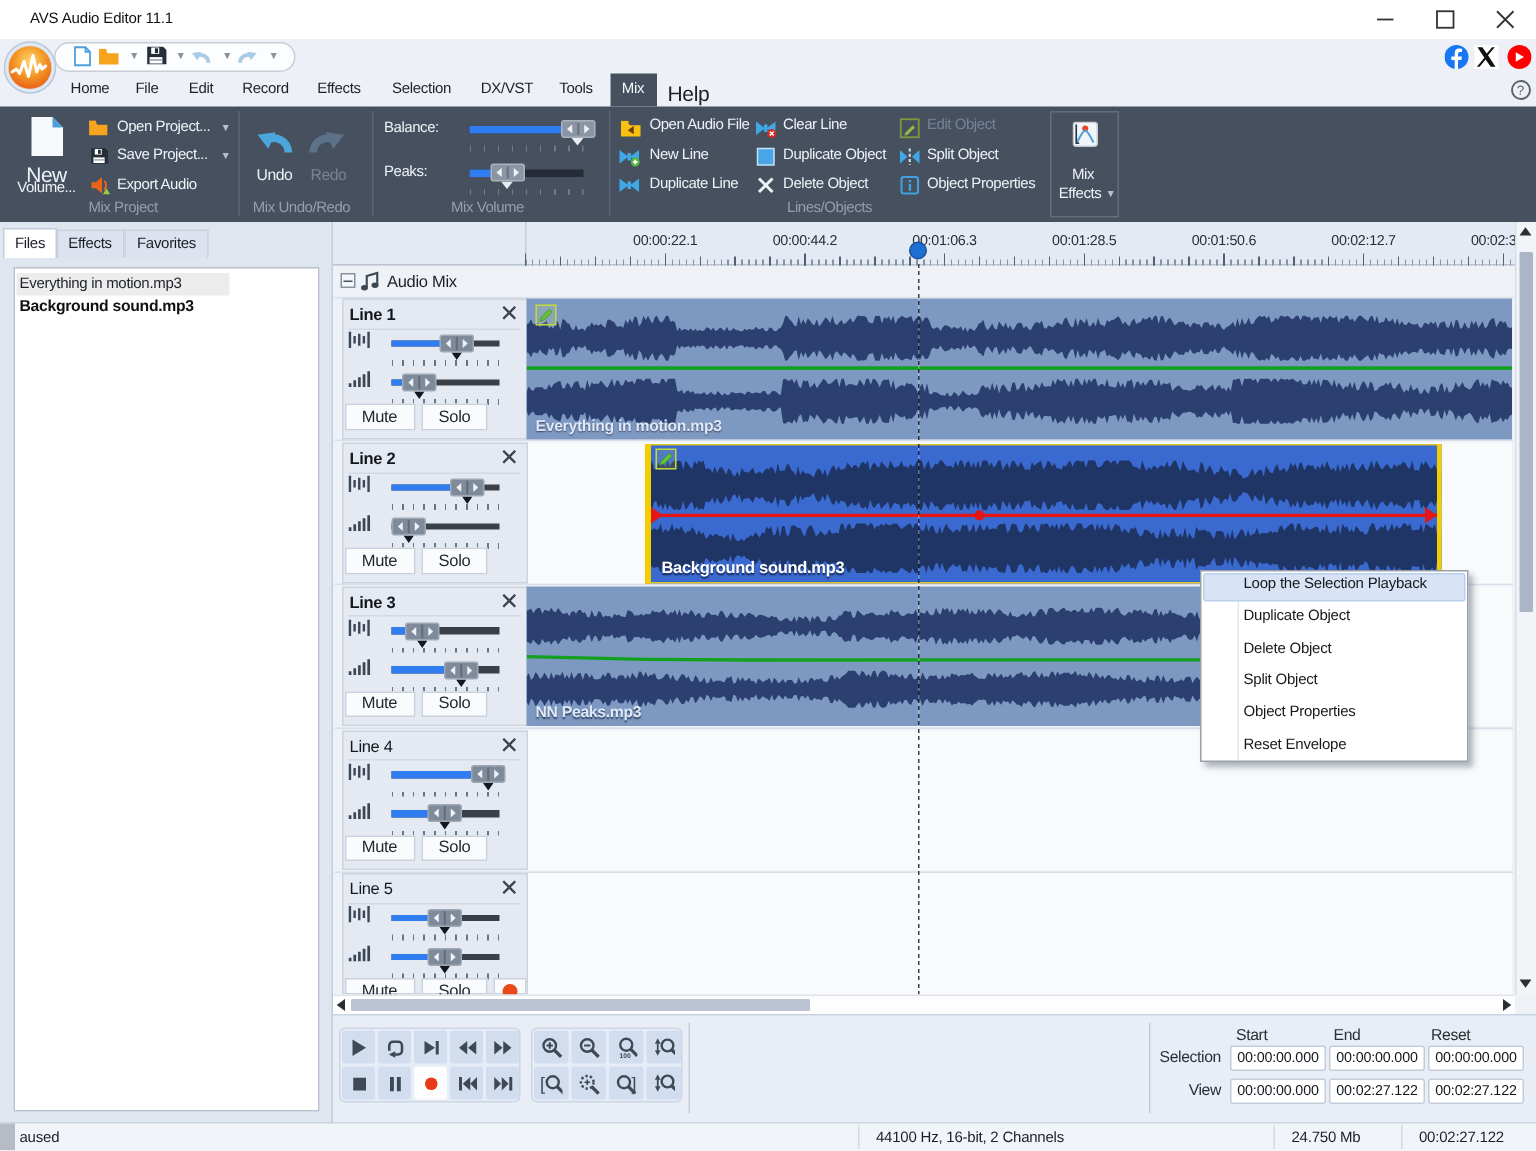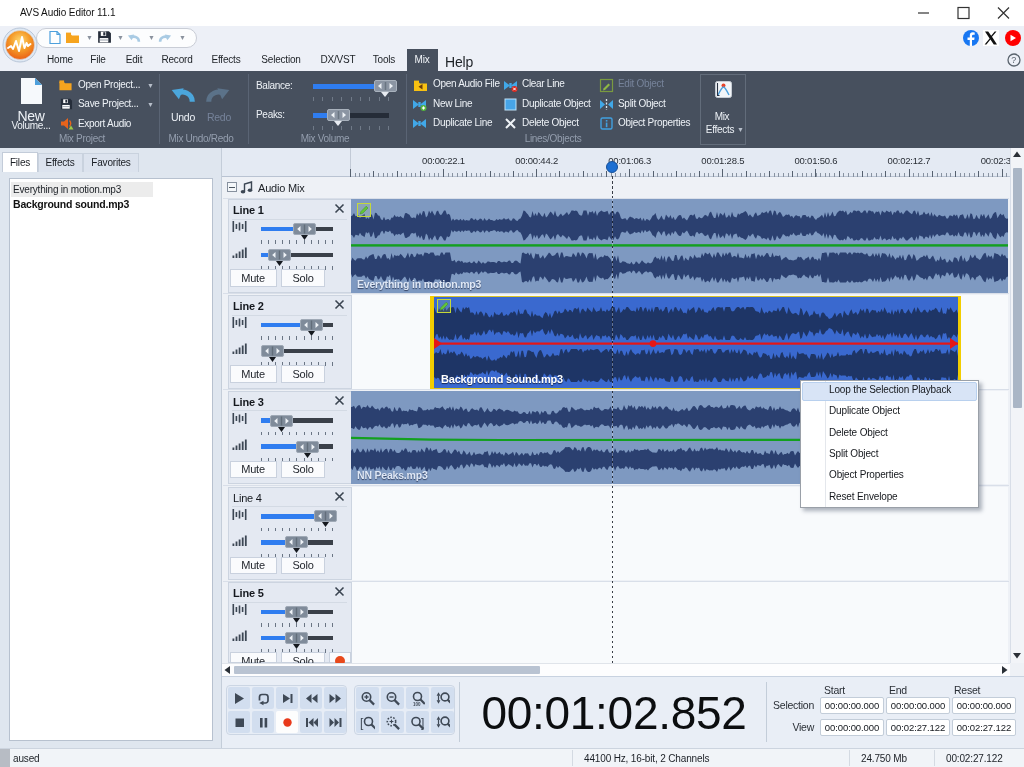--- a/index.html
+++ b/index.html
@@ -445,21 +445,21 @@
     </svg>
 <svg class="abs" style="left:293.2px;top:548.2px" width="7" height="5" viewBox="0 0 7 5">
       <polygon points="0,0 7,0 3.5,5" fill="#14181e"></polygon>
     </svg>
 <div class="abs" style="left:261px;top:553.5px;width:71.5px;height:3.5px;background:repeating-linear-gradient(90deg,#6a7584 0,#6a7584 1px,transparent 1px,transparent 7.1px)"></div>
 <div class="abs" style="left:230px;top:556.5px;width:47px;height:17.5px;background:#fafbfd;border:1px solid #c9d1de"></div>
 <div class="abs" style="left:281px;top:556.5px;width:44px;height:17.5px;background:#fafbfd;border:1px solid #c9d1de"></div>
 <div class="tx" style="left:253px;top:559.0px;transform:translateX(-50%);font-size:11px;letter-spacing:-0.2px;color:#23272e">Mute</div>
 <div class="tx" style="left:303px;top:559.0px;transform:translateX(-50%);font-size:11px;letter-spacing:-0.2px;color:#23272e">Solo</div>
 <div class="abs" style="left:228px;top:582.3px;width:123.5px;height:80.7px;background:#e4e9f2;border:1px solid #ccd4e0;overflow:hidden;"></div>
-<div class="tx" style="left:233px;top:587.3px;font-size:11px;letter-spacing:-0.2px;font-weight:bold;color:#14181e">Line 5</div>
+<div class="tx" style="left:233px;top:587.3px;font-size:11px;letter-spacing:-0.2px;font-weight:normal;color:#14181e">Line 5</div>
 <svg class="abs" style="left:334px;top:586.3px" width="11" height="11" viewBox="0 0 11 11">
       <path d="M1.5,1.5 L9.5,9.5 M9.5,1.5 L1.5,9.5" stroke="#3a4450" stroke-width="1.6"></path>
     </svg>
 <div class="abs" style="left:232px;top:601.8px;width:115px;height:1px;background:#d3dae4"></div>
 <svg class="abs" style="left:232px;top:604.3px" width="15" height="11" viewBox="0 0 15 11">
       <rect x="0.5" y="0" width="1.6" height="11" fill="#3c4754"></rect>
       <rect x="3.6" y="3" width="1.6" height="5" fill="#3c4754"></rect>
       <rect x="6.7" y="1.5" width="1.6" height="8" fill="#3c4754"></rect>
       <rect x="9.8" y="3" width="1.6" height="5" fill="#3c4754"></rect>
       <rect x="12.9" y="0" width="1.6" height="11" fill="#3c4754"></rect>
@@ -675,21 +675,20 @@
       <svg width="15" height="15" viewBox="0 0 15 15">
         <polygon points="1.6,4.8 5.4,4.8 3.5,1.2" fill="#3f4956"></polygon>
         <polygon points="1.6,9.2 5.4,9.2 3.5,12.8" fill="#3f4956"></polygon>
         <rect x="2.9" y="4.5" width="1.2" height="5" fill="#3f4956"></rect>
         <circle cx="10" cy="6" r="3.9" fill="none" stroke="#3f4956" stroke-width="1.6"></circle>
         <line x1="12.652000000000001" y1="8.652000000000001" x2="17.3" y2="13.3" stroke="#3f4956" stroke-width="2.2"></line>
       </svg>
     </div>
 <div class="abs" style="left:459px;top:682px;width:1px;height:60px;background:#c3cdd9"></div>
 <div class="abs" style="left:766px;top:682px;width:1px;height:60px;background:#c3cdd9"></div>
-<div class="tx" style="left:614px;top:686px;transform:translateX(-50%);font-size:46px;color:#0c0e10;letter-spacing:-0.3px">00:01:02.852</div>
 <div class="tx" style="left:824px;top:684px;font-size:10.5px;color:#2a2f36">Start</div>
 <div class="tx" style="left:889px;top:684px;font-size:10.5px;color:#2a2f36">End</div>
 <div class="tx" style="left:954px;top:684px;font-size:10.5px;color:#2a2f36">Reset</div>
 <div class="tx" style="left:814px;top:699px;transform:translateX(-100%);font-size:10.5px;color:#2a2f36">Selection</div>
 <div class="tx" style="left:814px;top:721px;transform:translateX(-100%);font-size:10.5px;color:#2a2f36">View</div>
 <div class="abs" style="left:820px;top:697px;width:64px;height:17px;background:#fff;border:1px solid #c3cdd9;border-radius:2px;font-size:9.5px;letter-spacing:-0.1px;color:#14181e;text-align:center;line-height:15px">00:00:00.000</div>
 <div class="abs" style="left:886px;top:697px;width:64px;height:17px;background:#fff;border:1px solid #c3cdd9;border-radius:2px;font-size:9.5px;letter-spacing:-0.1px;color:#14181e;text-align:center;line-height:15px">00:00:00.000</div>
 <div class="abs" style="left:952px;top:697px;width:64px;height:17px;background:#fff;border:1px solid #c3cdd9;border-radius:2px;font-size:9.5px;letter-spacing:-0.1px;color:#14181e;text-align:center;line-height:15px">00:00:00.000</div>
 <div class="abs" style="left:820px;top:719px;width:64px;height:17px;background:#fff;border:1px solid #c3cdd9;border-radius:2px;font-size:9.5px;letter-spacing:-0.1px;color:#14181e;text-align:center;line-height:15px">00:00:00.000</div>
 <div class="abs" style="left:886px;top:719px;width:64px;height:17px;background:#fff;border:1px solid #c3cdd9;border-radius:2px;font-size:9.5px;letter-spacing:-0.1px;color:#14181e;text-align:center;line-height:15px">00:02:27.122</div>

